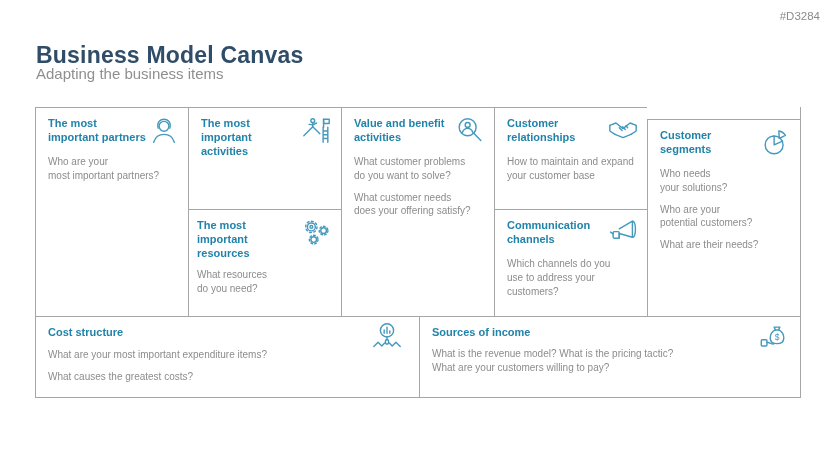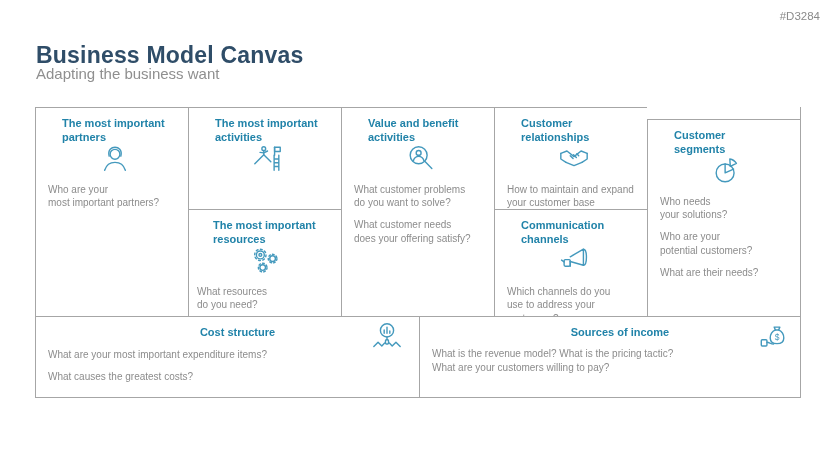--- a/index.html
+++ b/index.html
@@ -18,26 +18,26 @@
     border-right:1px solid var(--border,#A6A6A6);
     border-bottom:1px solid var(--border,#A6A6A6);
     box-sizing:content-box;
   }
   .cell{
     position:absolute;box-sizing:border-box;
     border-left:1px solid var(--border,#A6A6A6);
     border-top:1px solid var(--border,#A6A6A6);
     padding:9px 8px 8px 12px;overflow:hidden;background:#fff;
   }
-  .cell-head{display:flex;justify-content:space-between;align-items:center;flex-direction:column;}
+  .cell-head{display:flex;justify-content:space-between;align-items:flex-start;}
   .cell-title{
     font-size:11px;font-weight:700;color:var(--accent,#2183A9);
     line-height:1.25;max-width:104px;
   }
-  .cell-wide .cell-title{max-width:none;margin-left:16px;}
+  .cell-wide .cell-title{max-width:none;}
   .cell p{
     margin:8px 2px 0 0;font-size:10px;line-height:1.38;color:var(--body-text,#8C8C8C);
     white-space:pre-line;
   }
   .icon{flex:0 0 auto;width:32px;height:32px;margin:-2px 0 0 2px;}
   .icon svg{display:block;width:100%;height:100%;}
   .icon svg *{stroke:var(--icon,#4499BD);fill:none;stroke-width:1.5;stroke-linecap:round;stroke-linejoin:round;}
   .icon svg text{stroke:none;fill:var(--icon,#4499BD);}
   .cell-wide .icon{position:absolute;top:6px;}
 
@@ -54,21 +54,21 @@
   .c-cost .icon{right:16px;}
   .c-income .icon{right:10px;}
   .c-income p{margin-top:7px;}
 </style>
 </head>
 <body>
 
 <div class="slide">
   <div class="doc-tag">#D3284</div>
   <h1 class="page-title">Business Model Canvas</h1>
-  <div class="page-subtitle">Adapting the business want</div>
+  <div class="page-subtitle">Adapting the business items</div>
 
   <div class="canvas">
 
     <div class="cell c-partners">
       <div class="cell-head">
         <div class="cell-title">The most important partners</div>
         <span class="icon">
           <svg viewBox="0 0 34 34">
             <circle cx="17" cy="12" r="5.2"></circle>
             <path d="M10.8 14 C9 6.8 13.6 4.6 17 4.6 C20.4 4.6 25 6.8 23.2 14"></path>

